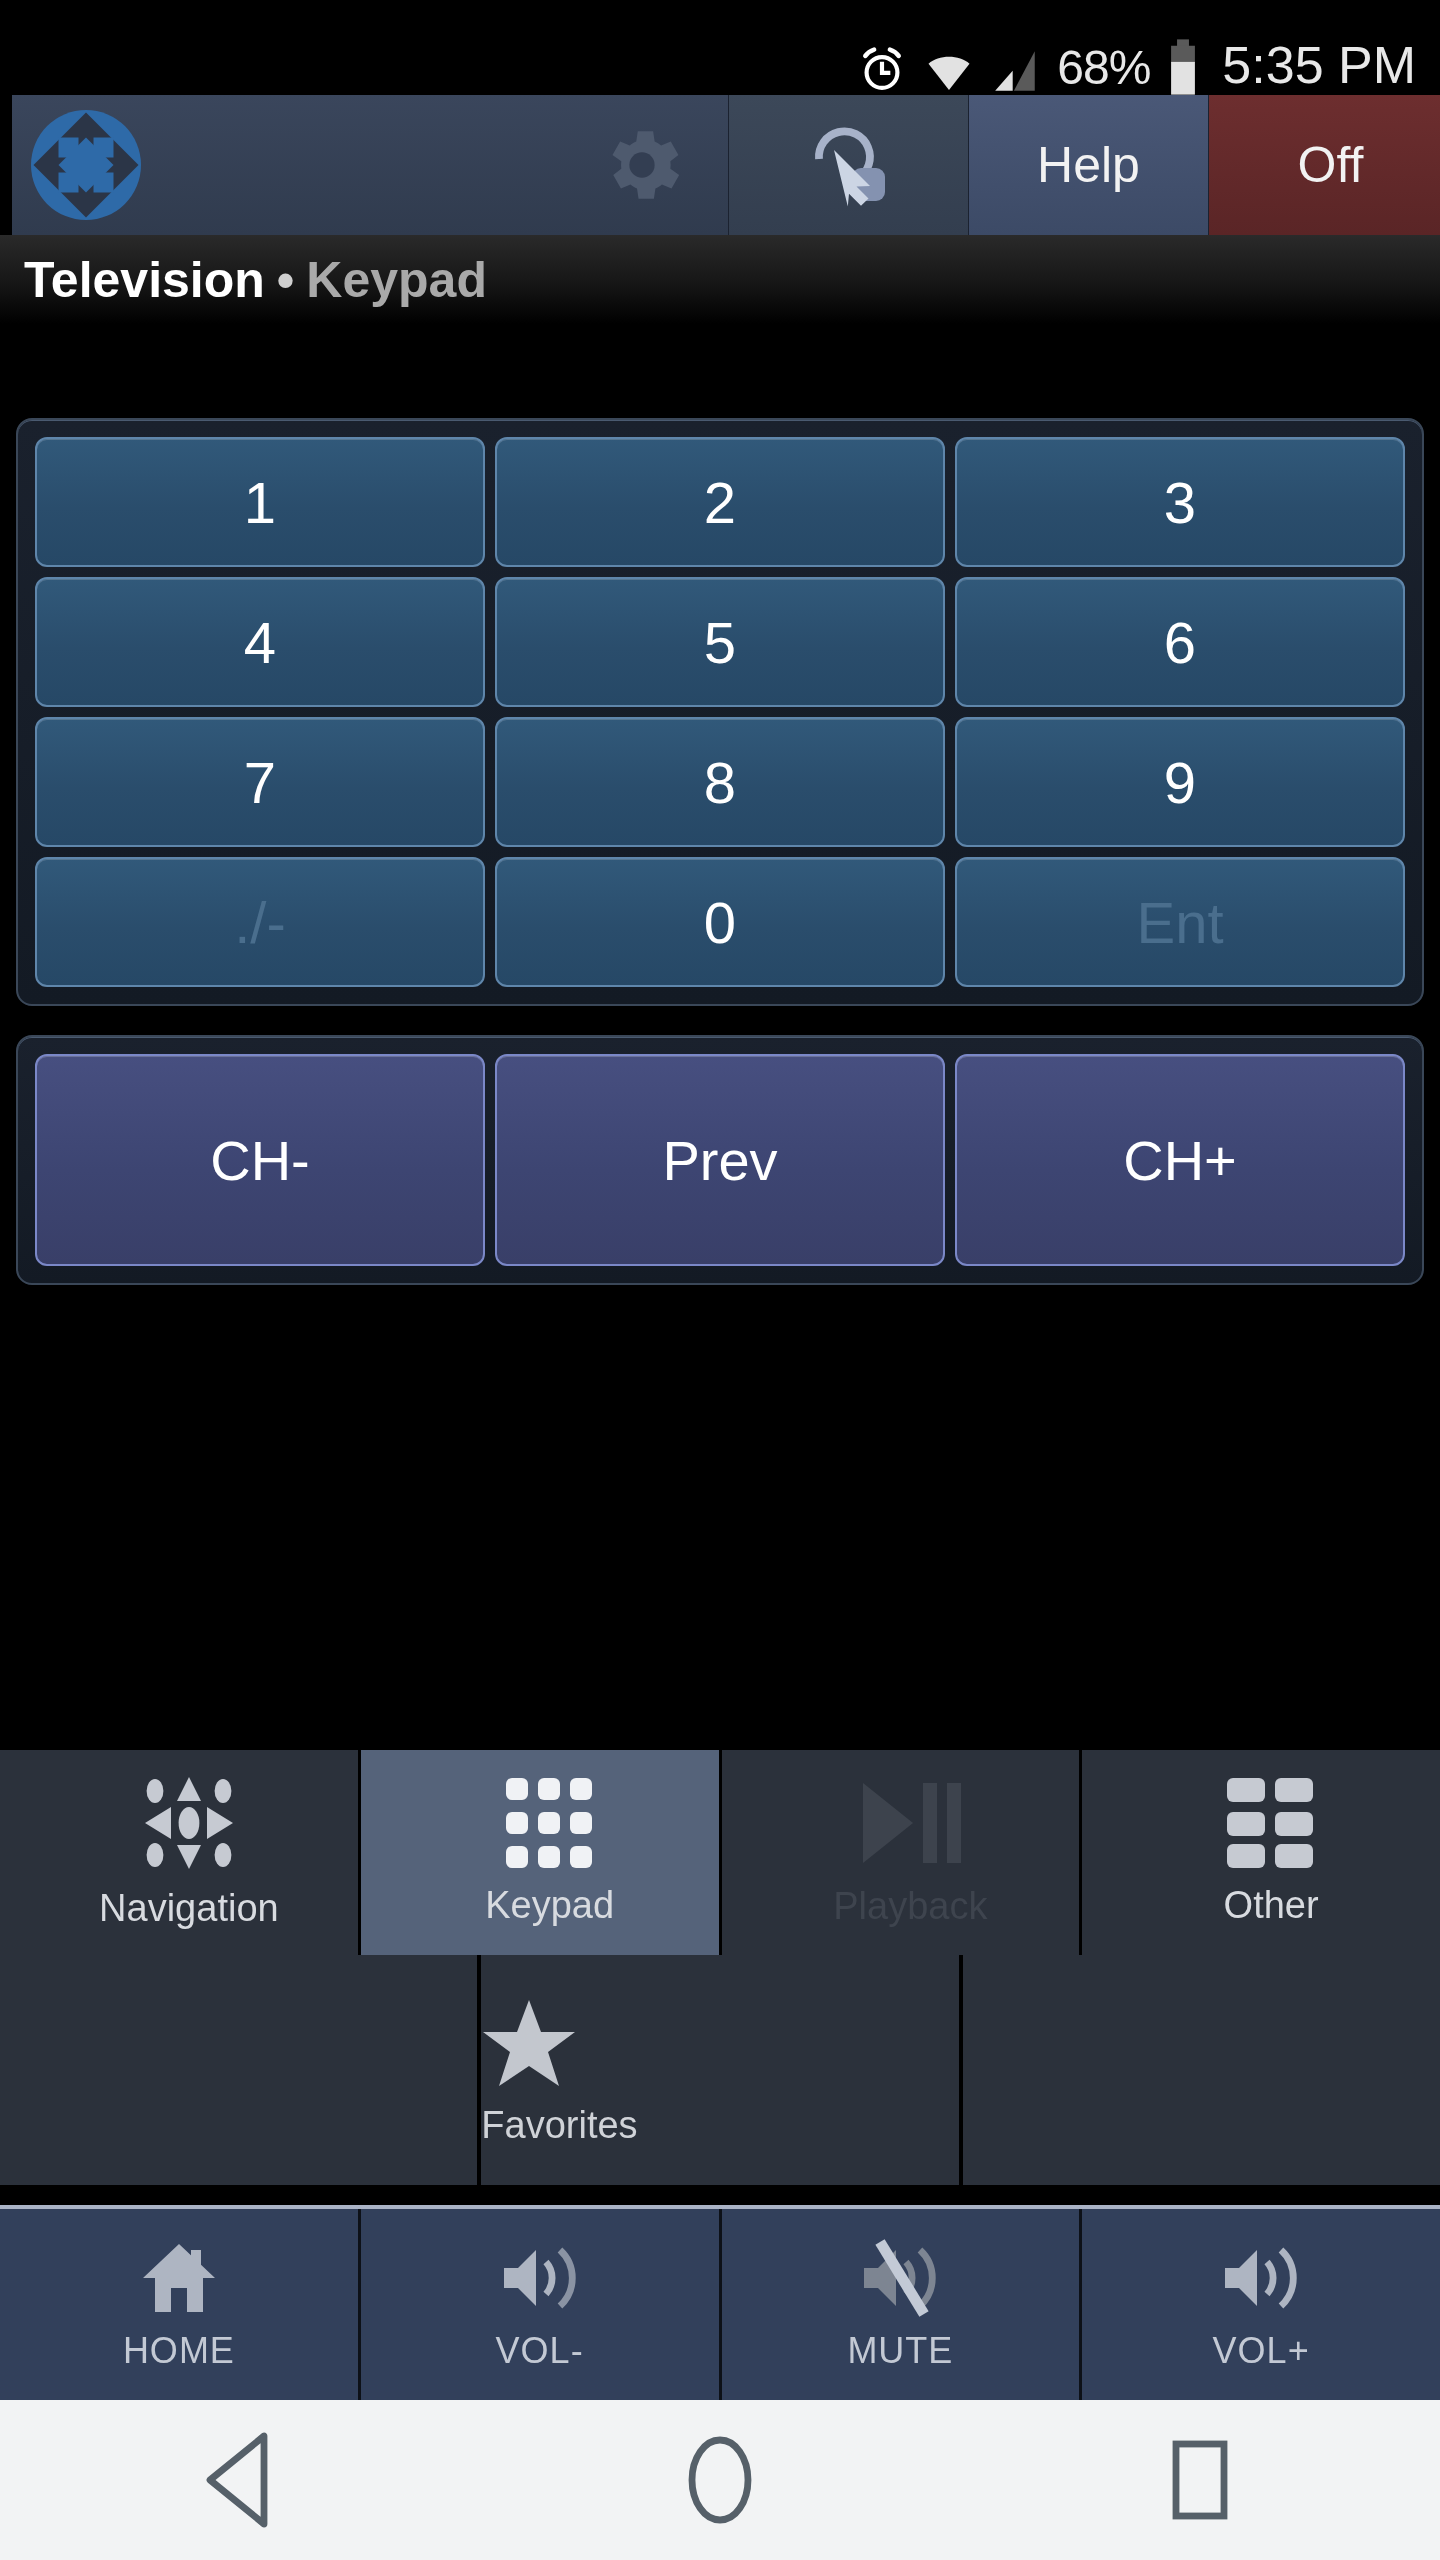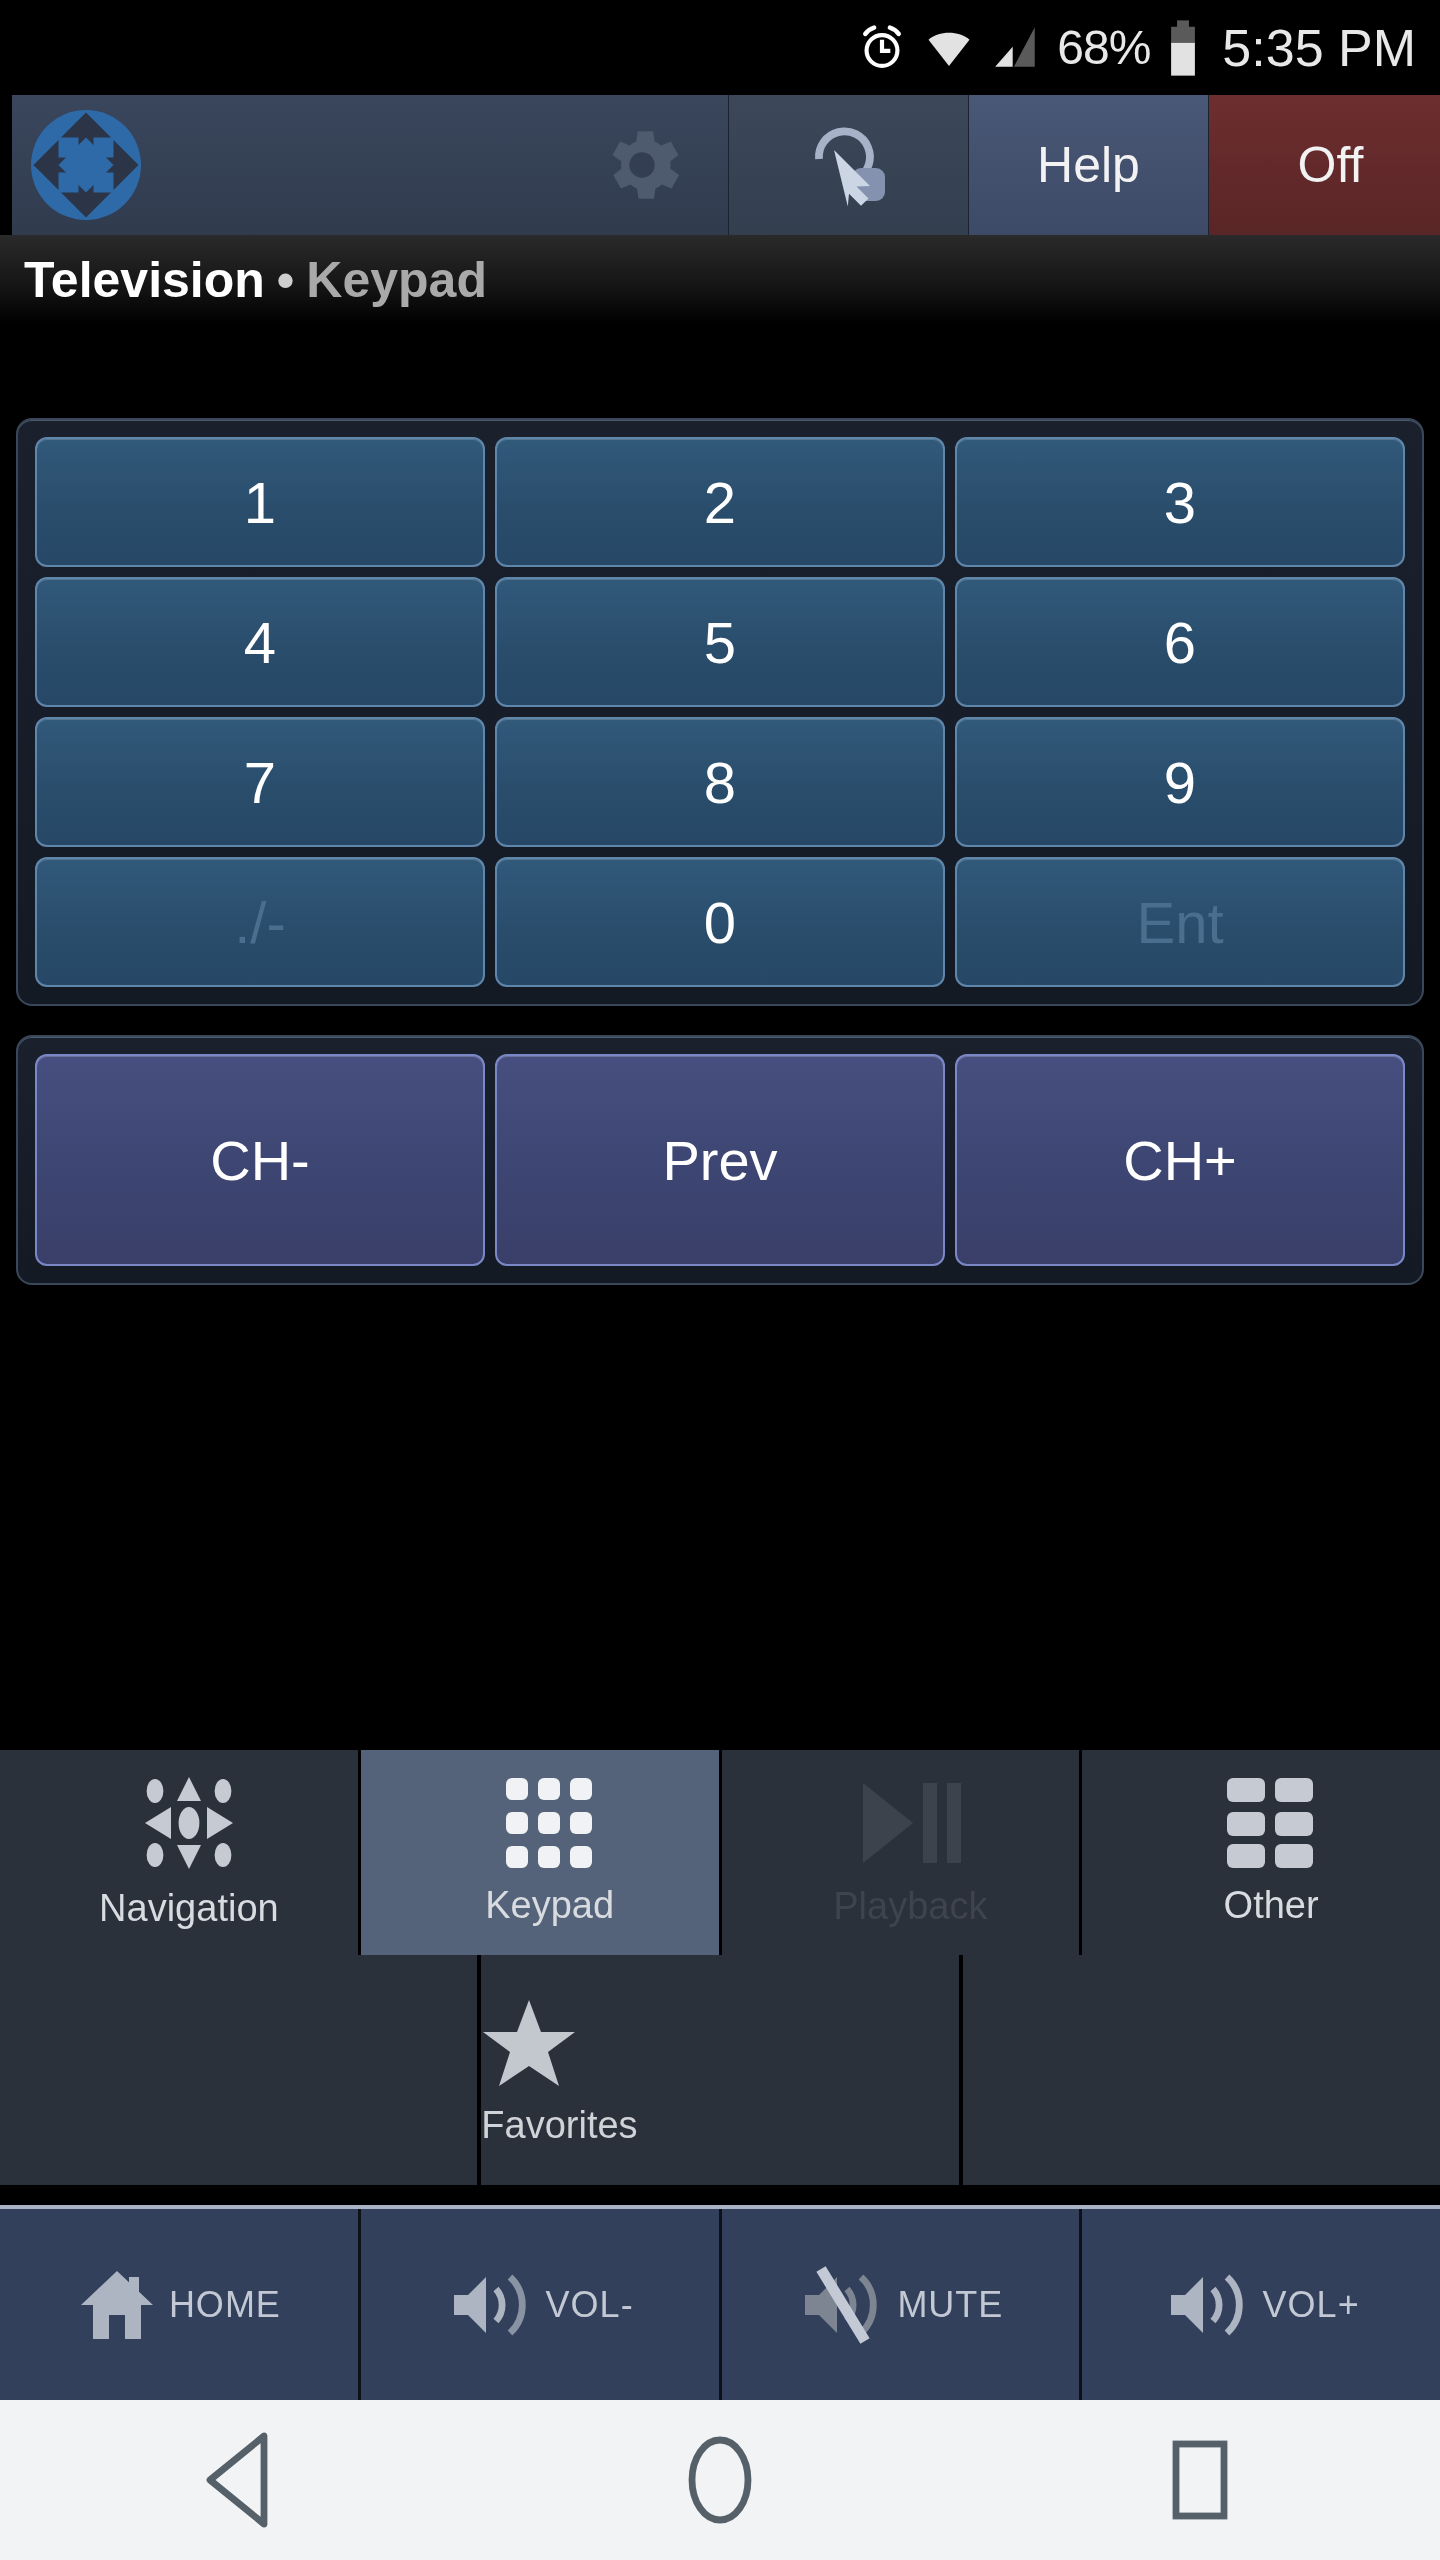--- a/index.html
+++ b/index.html
@@ -7,21 +7,21 @@
     width:1440px; height:2560px;
     background:#000;
     font-family:"Liberation Sans", sans-serif;
     overflow:hidden;
   }
   #root { position:relative; width:1440px; height:2560px; background:#000; }
 
   
   .statusbar{
     position:absolute; left:0; top:0; width:1440px; height:95px;
-    background:#000; display:flex; align-items:center; justify-content:flex-end;
+    background:#000; display:flex; align-items:flex-end; justify-content:flex-end;
     padding-right:24px; gap:16px;
   }
   .sb-ico{ display:flex; align-items:center; justify-content:center; }
   .sb-pct{ color:#e8e8e8; font-size:48px; letter-spacing:-1px; }
   .sb-time{ color:#e8e8e8; font-size:52px; letter-spacing:0px; margin-left:6px; }
 
   
   .toolbar{
     position:absolute; left:12px; top:95px; width:1440px; height:140px;
     display:flex; align-items:stretch; background:#333e52;
@@ -117,21 +117,21 @@
   .favcell:last-child{ margin-right:0; }
   .fav-label{ color:#d0d3d8; font-size:38px; }
 
   
   .actionbar{
     position:absolute; left:0; top:2205px; width:1440px; height:195px;
     display:flex; background:#32405b;
     border-top:4px solid #aab3c6;
   }
   .act{
-    flex:1; display:flex; flex-direction:row; align-items:center; justify-content:center;
+    flex:1; display:flex; flex-direction:column; align-items:center; justify-content:center;
     gap:12px; border-right:3px solid #0d1118;
   }
   .act:last-child{ border-right:none; }
   .act-label{ color:#c3c9d4; font-size:36px; letter-spacing:1px; }
 
   
   .navbar{
     position:absolute; left:0; top:2400px; width:1440px; height:160px;
     background:#f2f3f4; display:flex; align-items:center; justify-content:space-around;
   }

